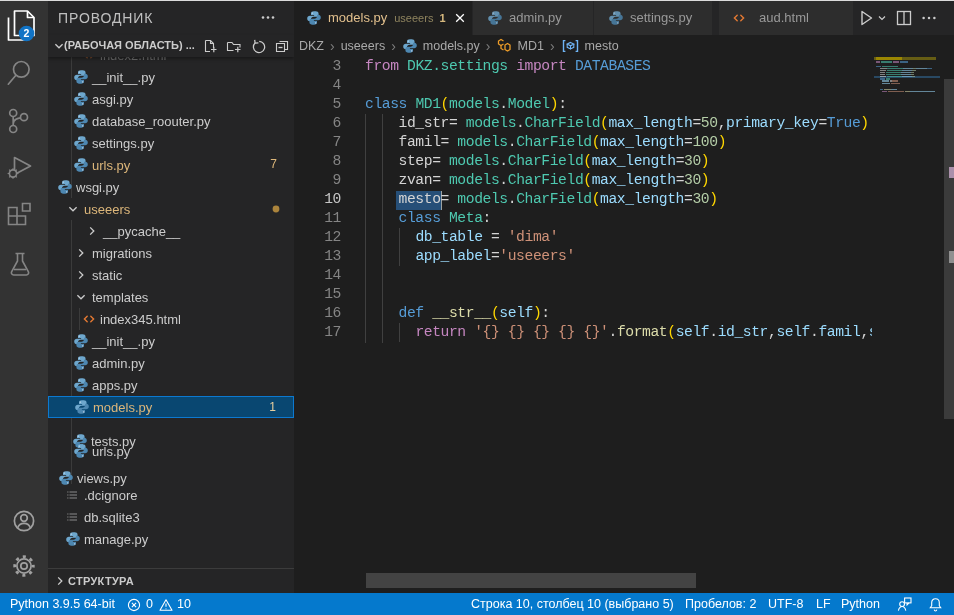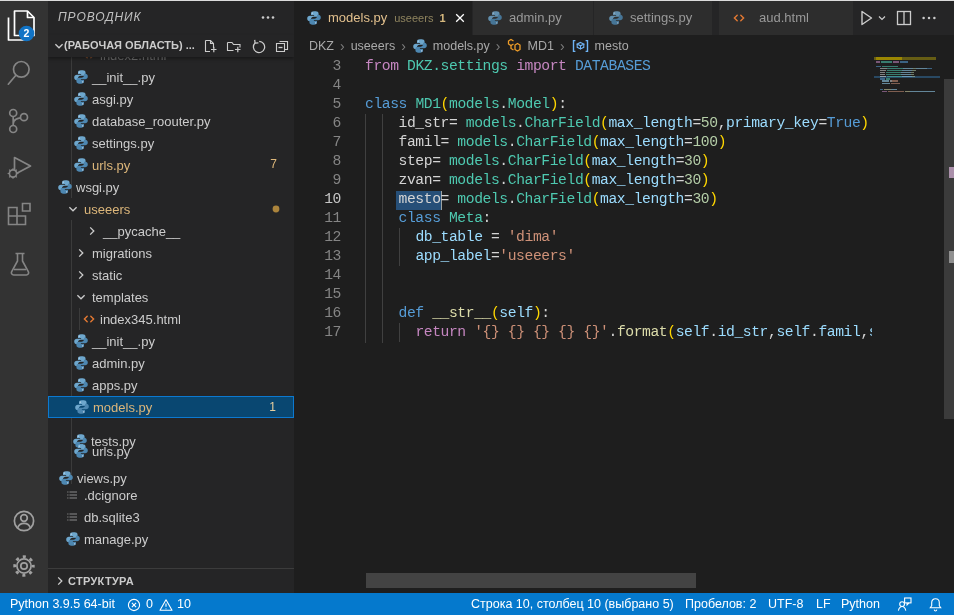--- a/index.html
+++ b/index.html
@@ -112,21 +112,21 @@
   </svg>
   <svg class="abs" style="left:0;top:542px" width="48" height="48" viewBox="0 0 48 48" fill="none" stroke="#a0a0a0" stroke-width="1.7">
     <circle cx="24" cy="24" r="3.2"></circle>
     <circle cx="24" cy="24" r="7.1"></circle>
     <circle cx="24" cy="24" r="9.3" stroke-width="2.8" stroke-dasharray="3.1 4.2" stroke-dashoffset="1.5"></circle>
   </svg>
 </div>
 
 <div id="sidebar">
   <div id="sbtitle">
-    <div class="abs" style="left:10px;top:10px;font-size:12px;color:#c0c0c0;letter-spacing:0.9px;font-style:italic;">ПРОВОДНИК</div>
+    <div class="abs" style="left:10px;top:10px;font-size:14px;color:#c0c0c0;letter-spacing:0.9px;">ПРОВОДНИК</div>
     <svg class="abs" style="left:212px;top:9px" width="16" height="16" viewBox="0 0 16 16" fill="#cccccc">
       <circle cx="3" cy="8.5" r="1.3"></circle>
           <circle cx="8" cy="8.5" r="1.3"></circle>
           <circle cx="13" cy="8.5" r="1.3"></circle>
     </svg>
   </div>
 
   <div class="row" style="top:44px;padding-left:33px;color:#6b6b6b;text-decoration:line-through;">
     <span class="ric">
           <svg width="16" height="16" viewBox="0 0 16 16" opacity="0.45">
@@ -328,21 +328,21 @@
         <path d="M9 2.5v13"></path>
   </svg>
   <svg class="abs" style="left:626px;top:9px" width="18" height="18" viewBox="0 0 18 18" fill="#cccccc">
     <circle cx="3.6" cy="9" r="1.25"></circle>
         <circle cx="9" cy="9" r="1.25"></circle>
         <circle cx="14.4" cy="9" r="1.25"></circle>
   </svg>
 </div>
 
 <div id="crumbs">
-  <span style="margin-left:15px">DKZ</span>
+  <span style="margin-left:5px">DKZ</span>
       <span class="csep">›</span>
   <span>useeers</span>
       <span class="csep">›</span>
   <svg width="16" height="16" viewBox="0 0 16 16">
         <use href="#pyic"></use>
       </svg>
   <span style="margin-left:5px">models.py</span>
       <span class="csep">›</span>
   <svg width="16" height="16" viewBox="0 0 16 16" fill="none" stroke="#ee9d28" stroke-width="1.3">
     <path d="M11.5 5.5 14 7v4.5l-2.5 1.5-2.5-1.5V7z"></path>

